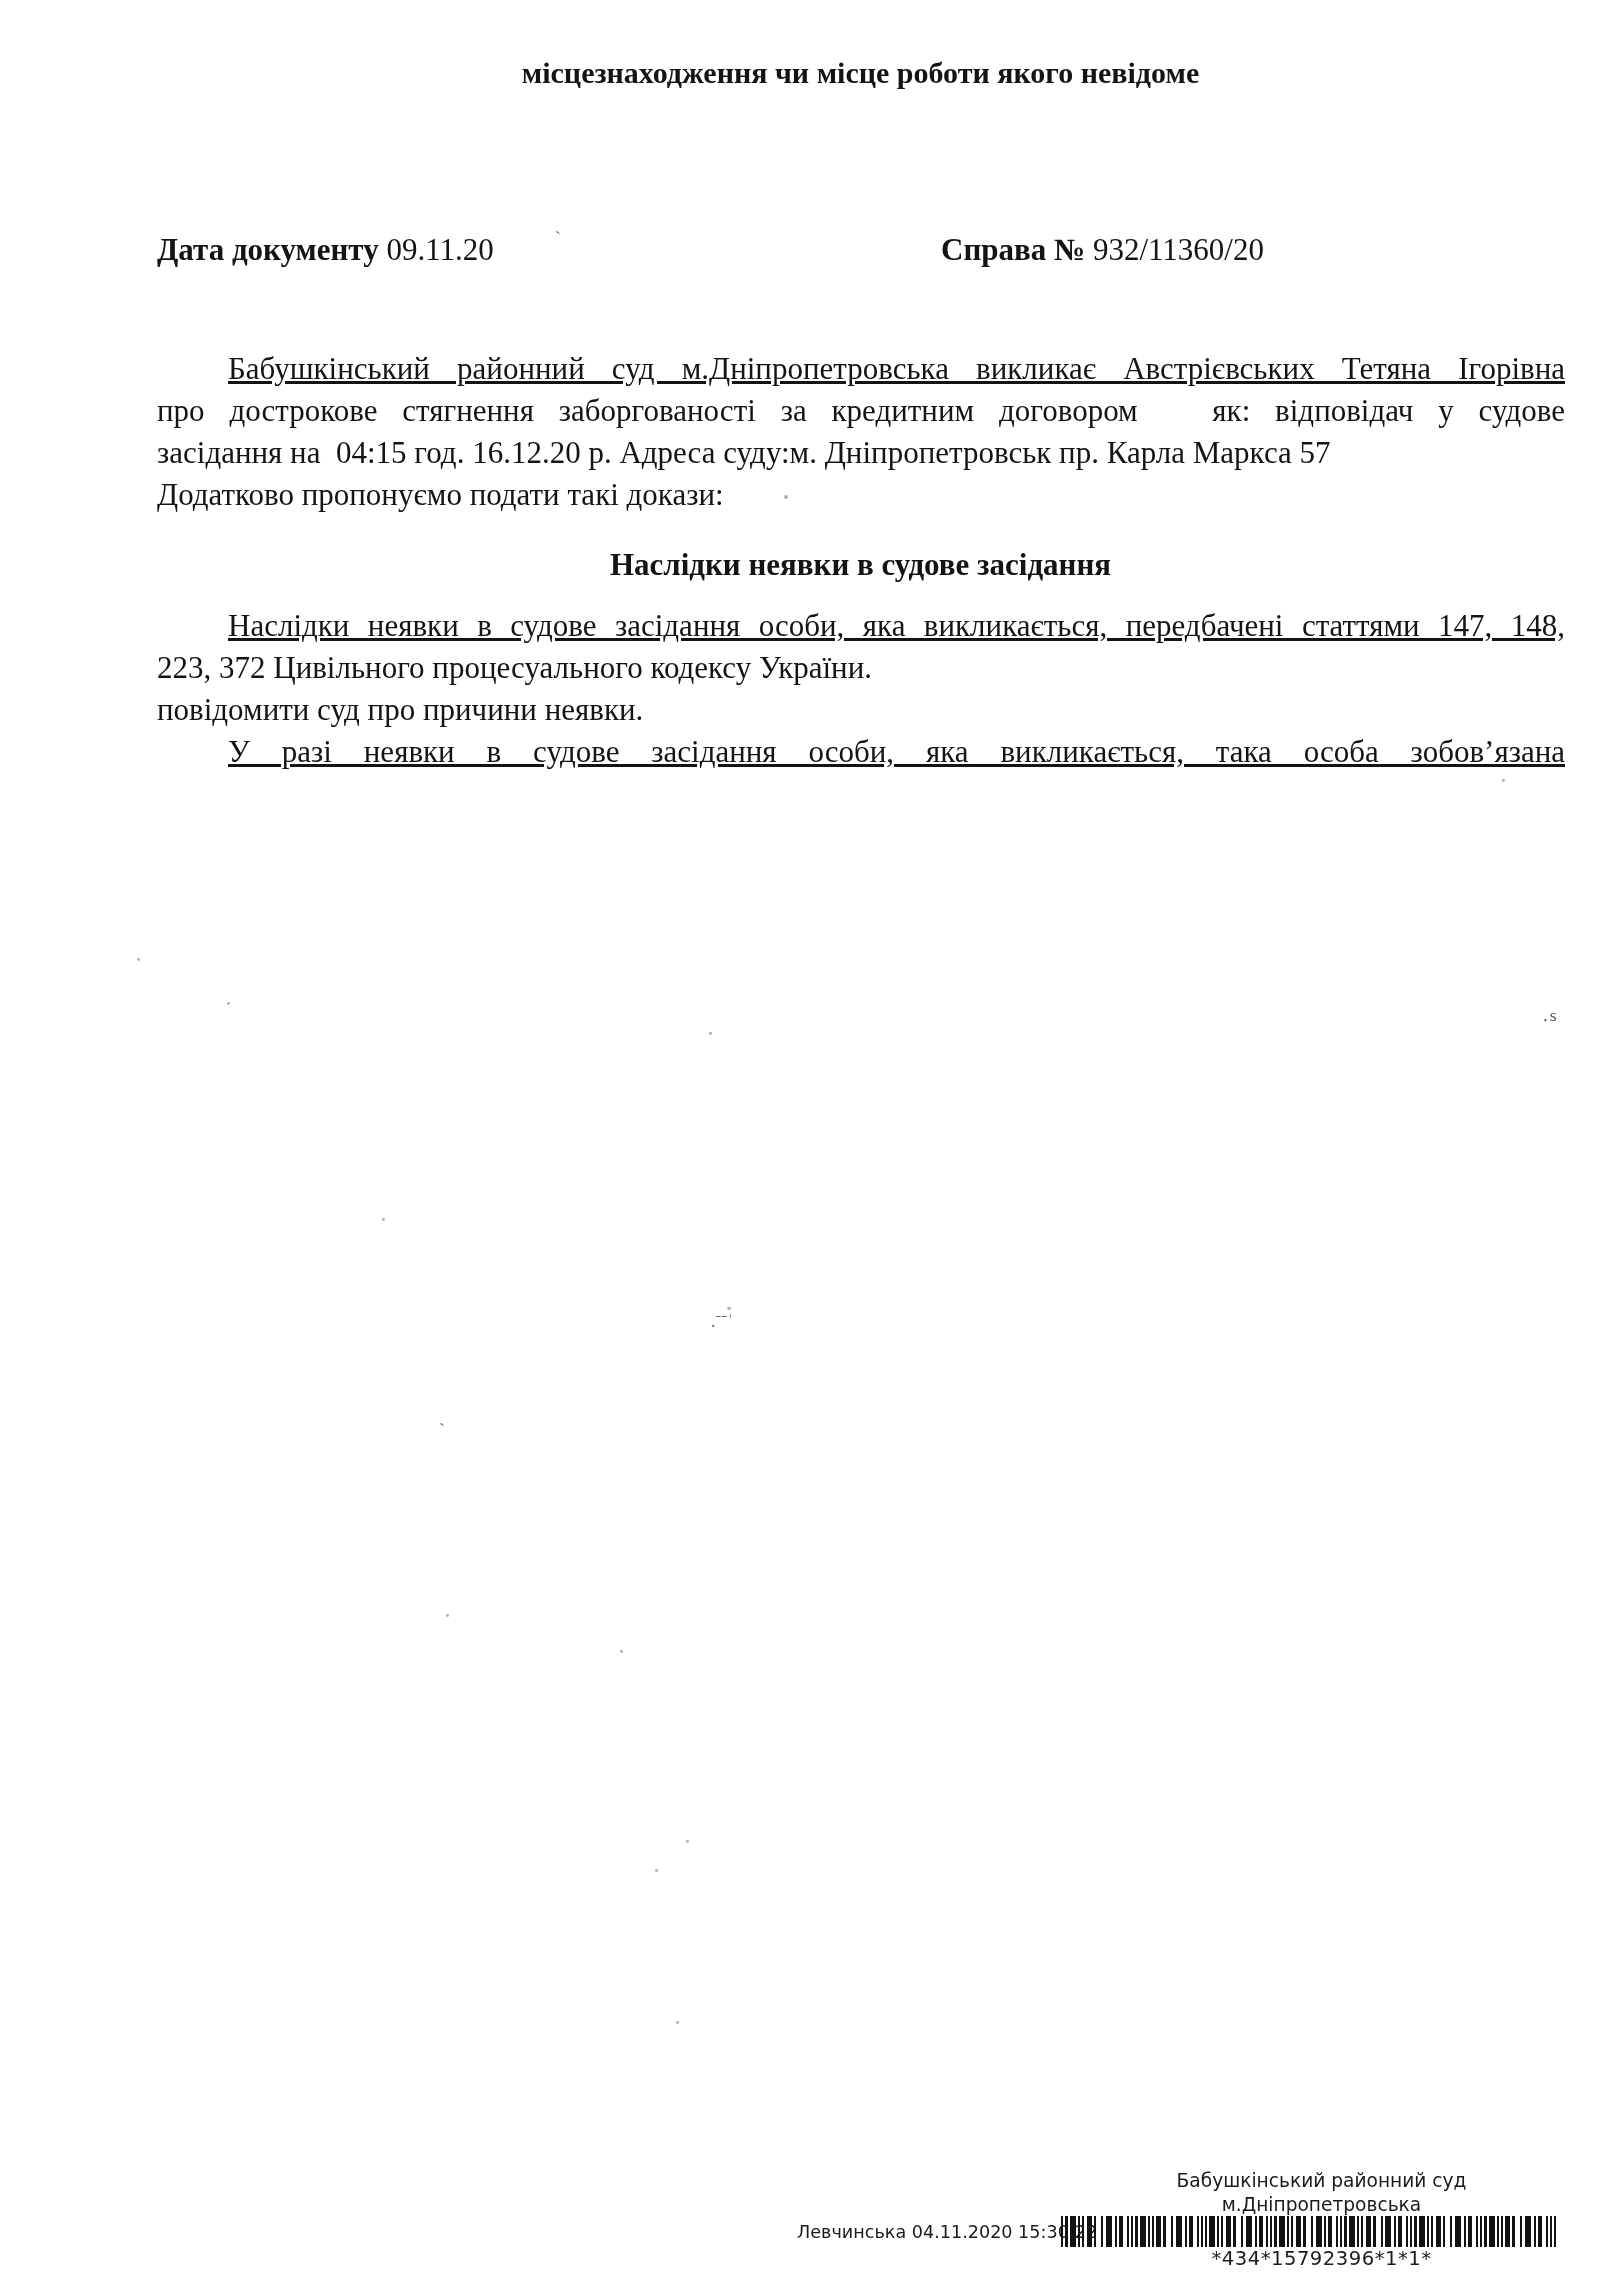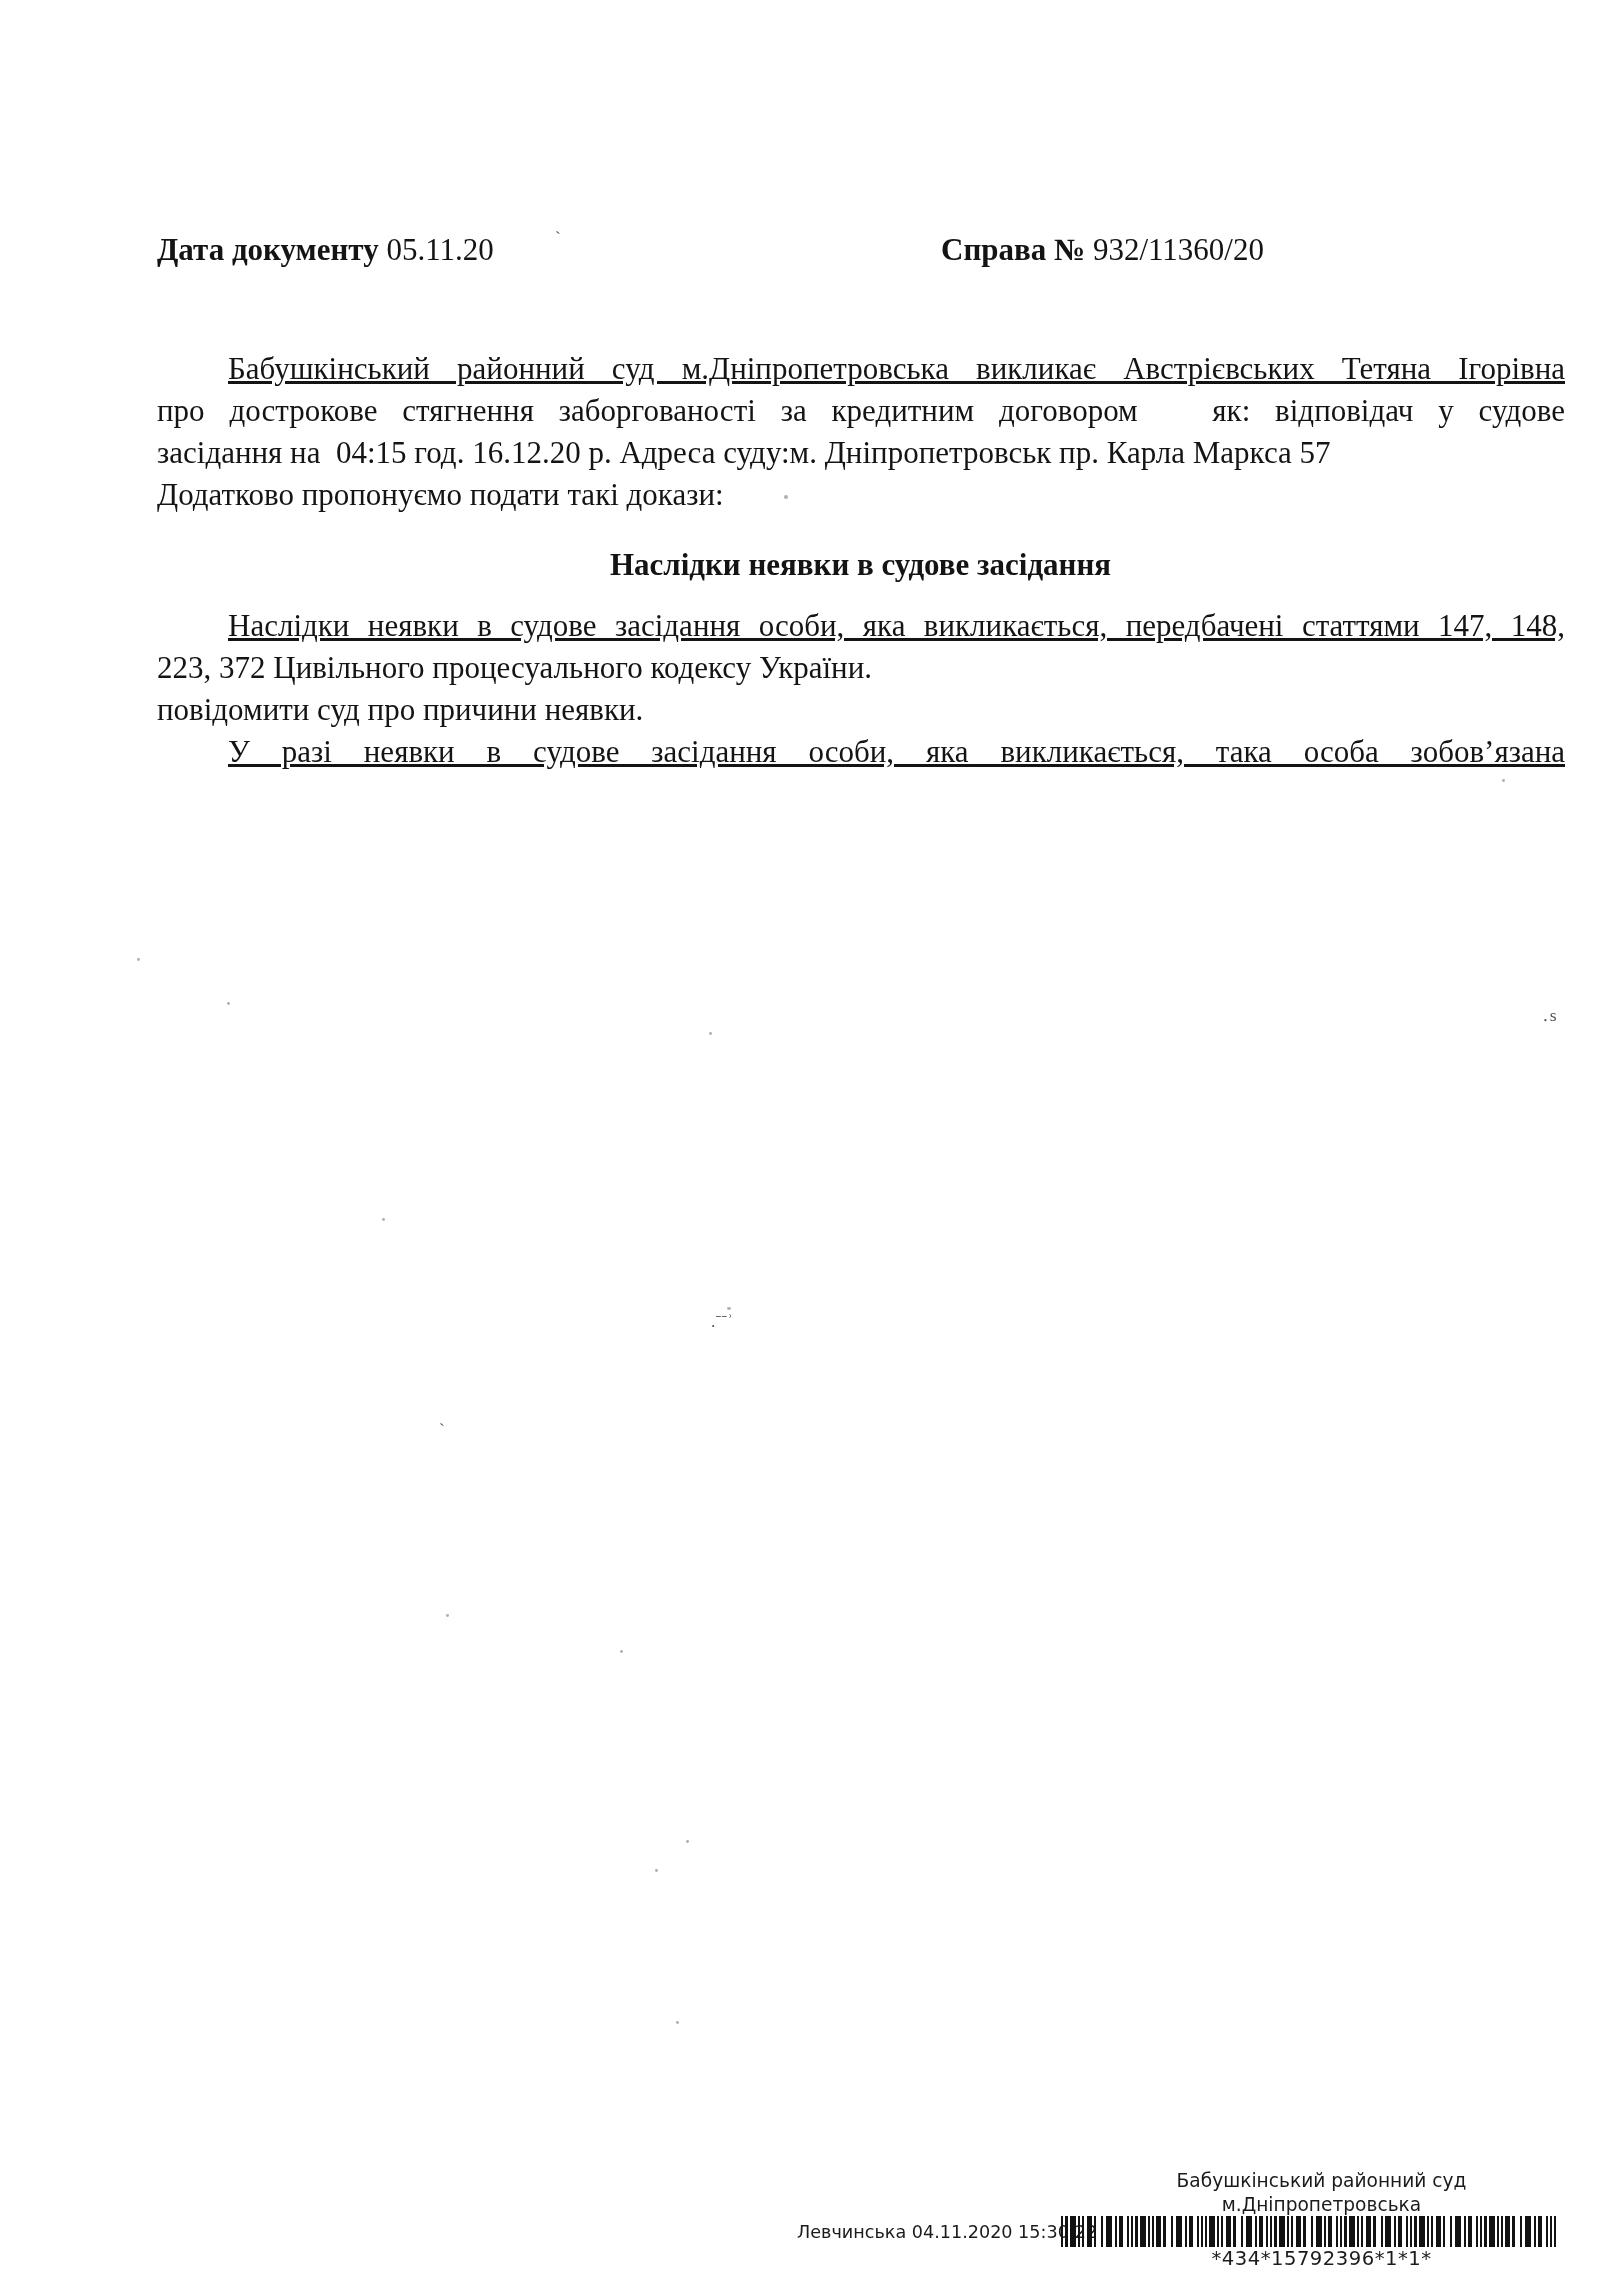--- a/index.html
+++ b/index.html
@@ -78,24 +78,25 @@
   .tick{
     position:absolute;color:#555;font-size:17.6px;font-family:"Liberation Serif",serif;
   }
 </style>
 </head>
 <body>
 
 <div class="page">
 
   <div class="title">
+    <div>місцезнаходження чи місце роботи якого невідоме</div>
   </div>
 
   <div class="meta-row">
-    <div class="meta-date"><b>Дата документу</b><span style="white-space:pre;"> 05.11.20</span></div>
+    <div class="meta-date"><b>Дата документу</b><span style="white-space:pre;"> 09.11.20</span></div>
     <div class="meta-case"><b>Справа №</b><span style="white-space:pre;text-align:center;"> 932/11360/20</span></div>
   </div>
 
   <div class="bodytext p1">
     <div class="line just indent">Бабушкінський районний суд м.Дніпропетровська викликає Австрієвських Тетяна Ігорівна</div>
     <div class="line just">про дострокове стягнення заборгованості за кредитним договором   як: відповідач у судове</div>
     <div class="line">засідання на  04:15 год. 16.12.20 р. Адреса суду:м. Дніпропетровськ пр. Карла Маркса 57</div>
     <div class="line">Додатково пропонуємо подати такі докази:</div>
   </div>
 

